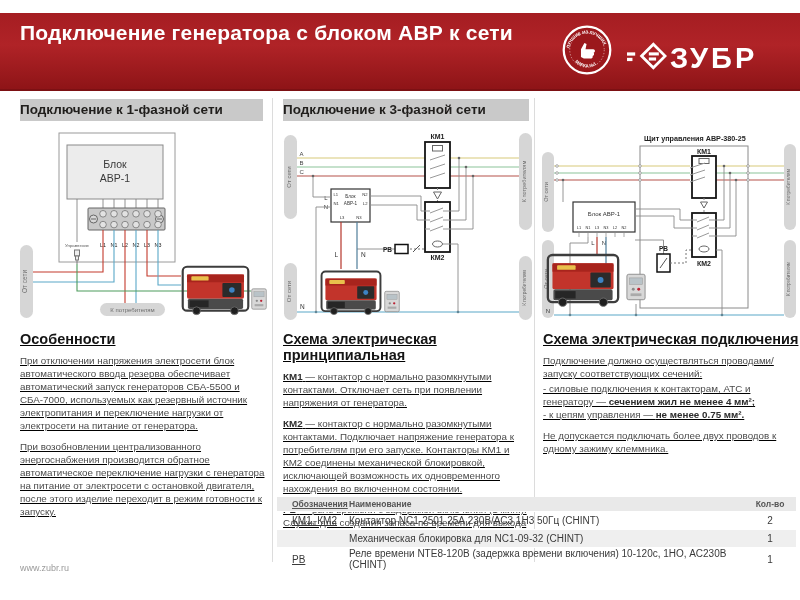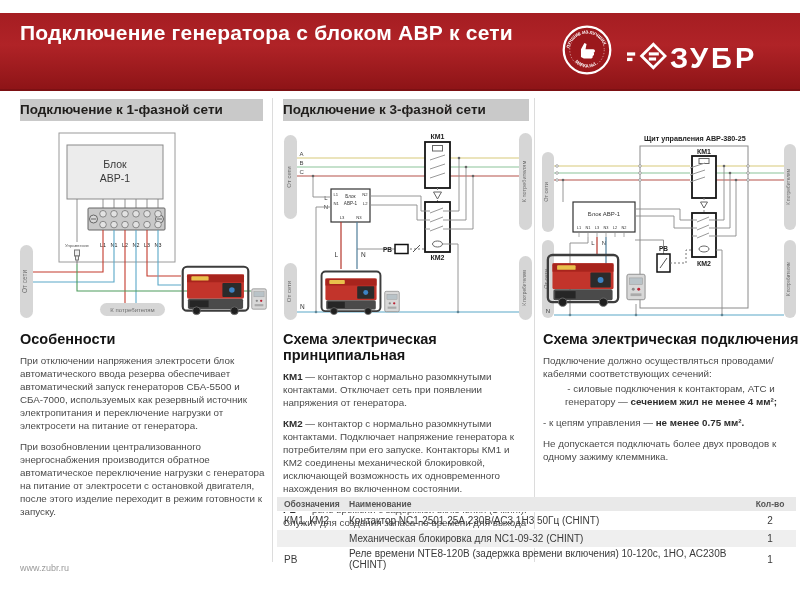--- a/index.html
+++ b/index.html
@@ -9,29 +9,29 @@
           background:linear-gradient(180deg,#a51d22 0%,#b02327 42%,#8e1417 100%);
           border-bottom:2px solid #7c1013;}
   .banner-title{position:absolute;left:20px;top:8px;color:#fff;font-size:21px;font-weight:bold;letter-spacing:.2px;}
   .badge{position:absolute;left:562px;top:0px;width:50px;height:50px;margin-top:12px;}
   .arrow-ico{position:absolute;left:627px;top:28px;width:40px;height:30px;}
   .brand{position:absolute;left:670px;top:29px;color:#fff;font-size:29px;font-weight:bold;letter-spacing:3px;}
   .vdiv{position:absolute;top:98px;width:1px;height:464px;background:#dcdcdc;}
   .col-h{position:absolute;top:99px;height:22px;background:#c9c9c9;color:#201e1c;
          font-size:13.5px;font-weight:bold;line-height:22px;box-sizing:border-box;}
   .diag{position:absolute;}
-  .txt{position:absolute;top:331px;}
+  .txt{position:absolute;top:331px;text-decoration:underline;}
   .txt h3{margin:0 0 7px 0;font-size:14.5px;color:#151515;}
   .txt p{margin:0 0 8px 0;font-size:9.8px;line-height:1.33;color:#4a4a4a;}
   .txt p b{color:#2d2d2d;}
   .tbl{position:absolute;left:277px;top:497px;width:519px;font-size:10px;color:#3a3a3a;}
   .trow{display:flex;align-items:center;min-height:17px;border-bottom:1px solid #fff;}
   .trow.head{min-height:14px;background:#e9e9e9;font-size:8.5px;font-weight:bold;color:#555;}
   .trow.alt{background:#efefef;}
-  .c1{width:68px;padding-left:7px;box-sizing:border-box;flex:none;}
+  .c1{width:68px;padding-left:15px;box-sizing:border-box;flex:none;text-decoration:underline;}
   .c2{flex:1;padding-left:4px;}
   .c3{width:52px;text-align:center;flex:none;}
   .site{position:absolute;left:20px;top:563px;font-size:9px;color:#9a9a9a;}
   svg text{font-family:"Liberation Sans",sans-serif;}
 </style>
 </head>
 <body>
 
 <div class="banner">
   <div class="banner-title">Подключение генератора с блоком АВР к сети</div>
@@ -408,22 +408,22 @@
 
 <div class="txt" style="left:283px;width:247px;">
   <h3>Схема электрическая принципиальная</h3>
   <p><b>КМ1</b> <span>— контактор с нормально разомкнутыми контактами. Отключает сеть при появлении напряжения от генератора.</span></p>
   <p><b>КМ2</b> <span>— контактор с нормально разомкнутыми контактами. Подключает напряжение генератора к потребителям при его запуске. Контакторы КМ1 и КМ2 соединены механической блокировкой, исключающей возможность их одновременного нахождения во включенном состоянии.</span></p>
   <p><b>РВ</b> <span>— реле времени с задержкой включения (1 мин.). Служит для создания запаса по времени для выхода генератора на рабочий режим.</span></p>
 </div>
 
 <div class="txt" style="left:543px;width:256px;">
   <h3>Схема электрическая подключения</h3>
-  <p style="margin-bottom:2px;">Подключение должно осуществляться проводами/кабелями соответствующих сечений:</p>
-  <p style="margin-bottom:8px;text-align:center;"><span>- силовые подключения к контакторам, АТС и генератору — </span><b>сечением жил не менее 4 мм²;</b></p>
+  <p style="margin-bottom:2px;">Подключение должно осуществляться проводами/запуску соответствующих сечений:</p>
+  <p style="margin-bottom:0;"><span>- силовые подключения к контакторам, АТС и генератору — </span><b>сечением жил не менее 4 мм²;</b></p>
   <p><span>- к цепям управления — </span><b>не менее 0.75 мм².</b></p>
   <p>Не допускается подключать более двух проводов к одному зажиму клеммника.</p>
 </div>
 
 <div class="tbl">
   <div class="trow head">
     <div class="c1">Обозначения</div>
     <div class="c2">Наименование</div>
     <div class="c3">Кол-во</div>
   </div>

